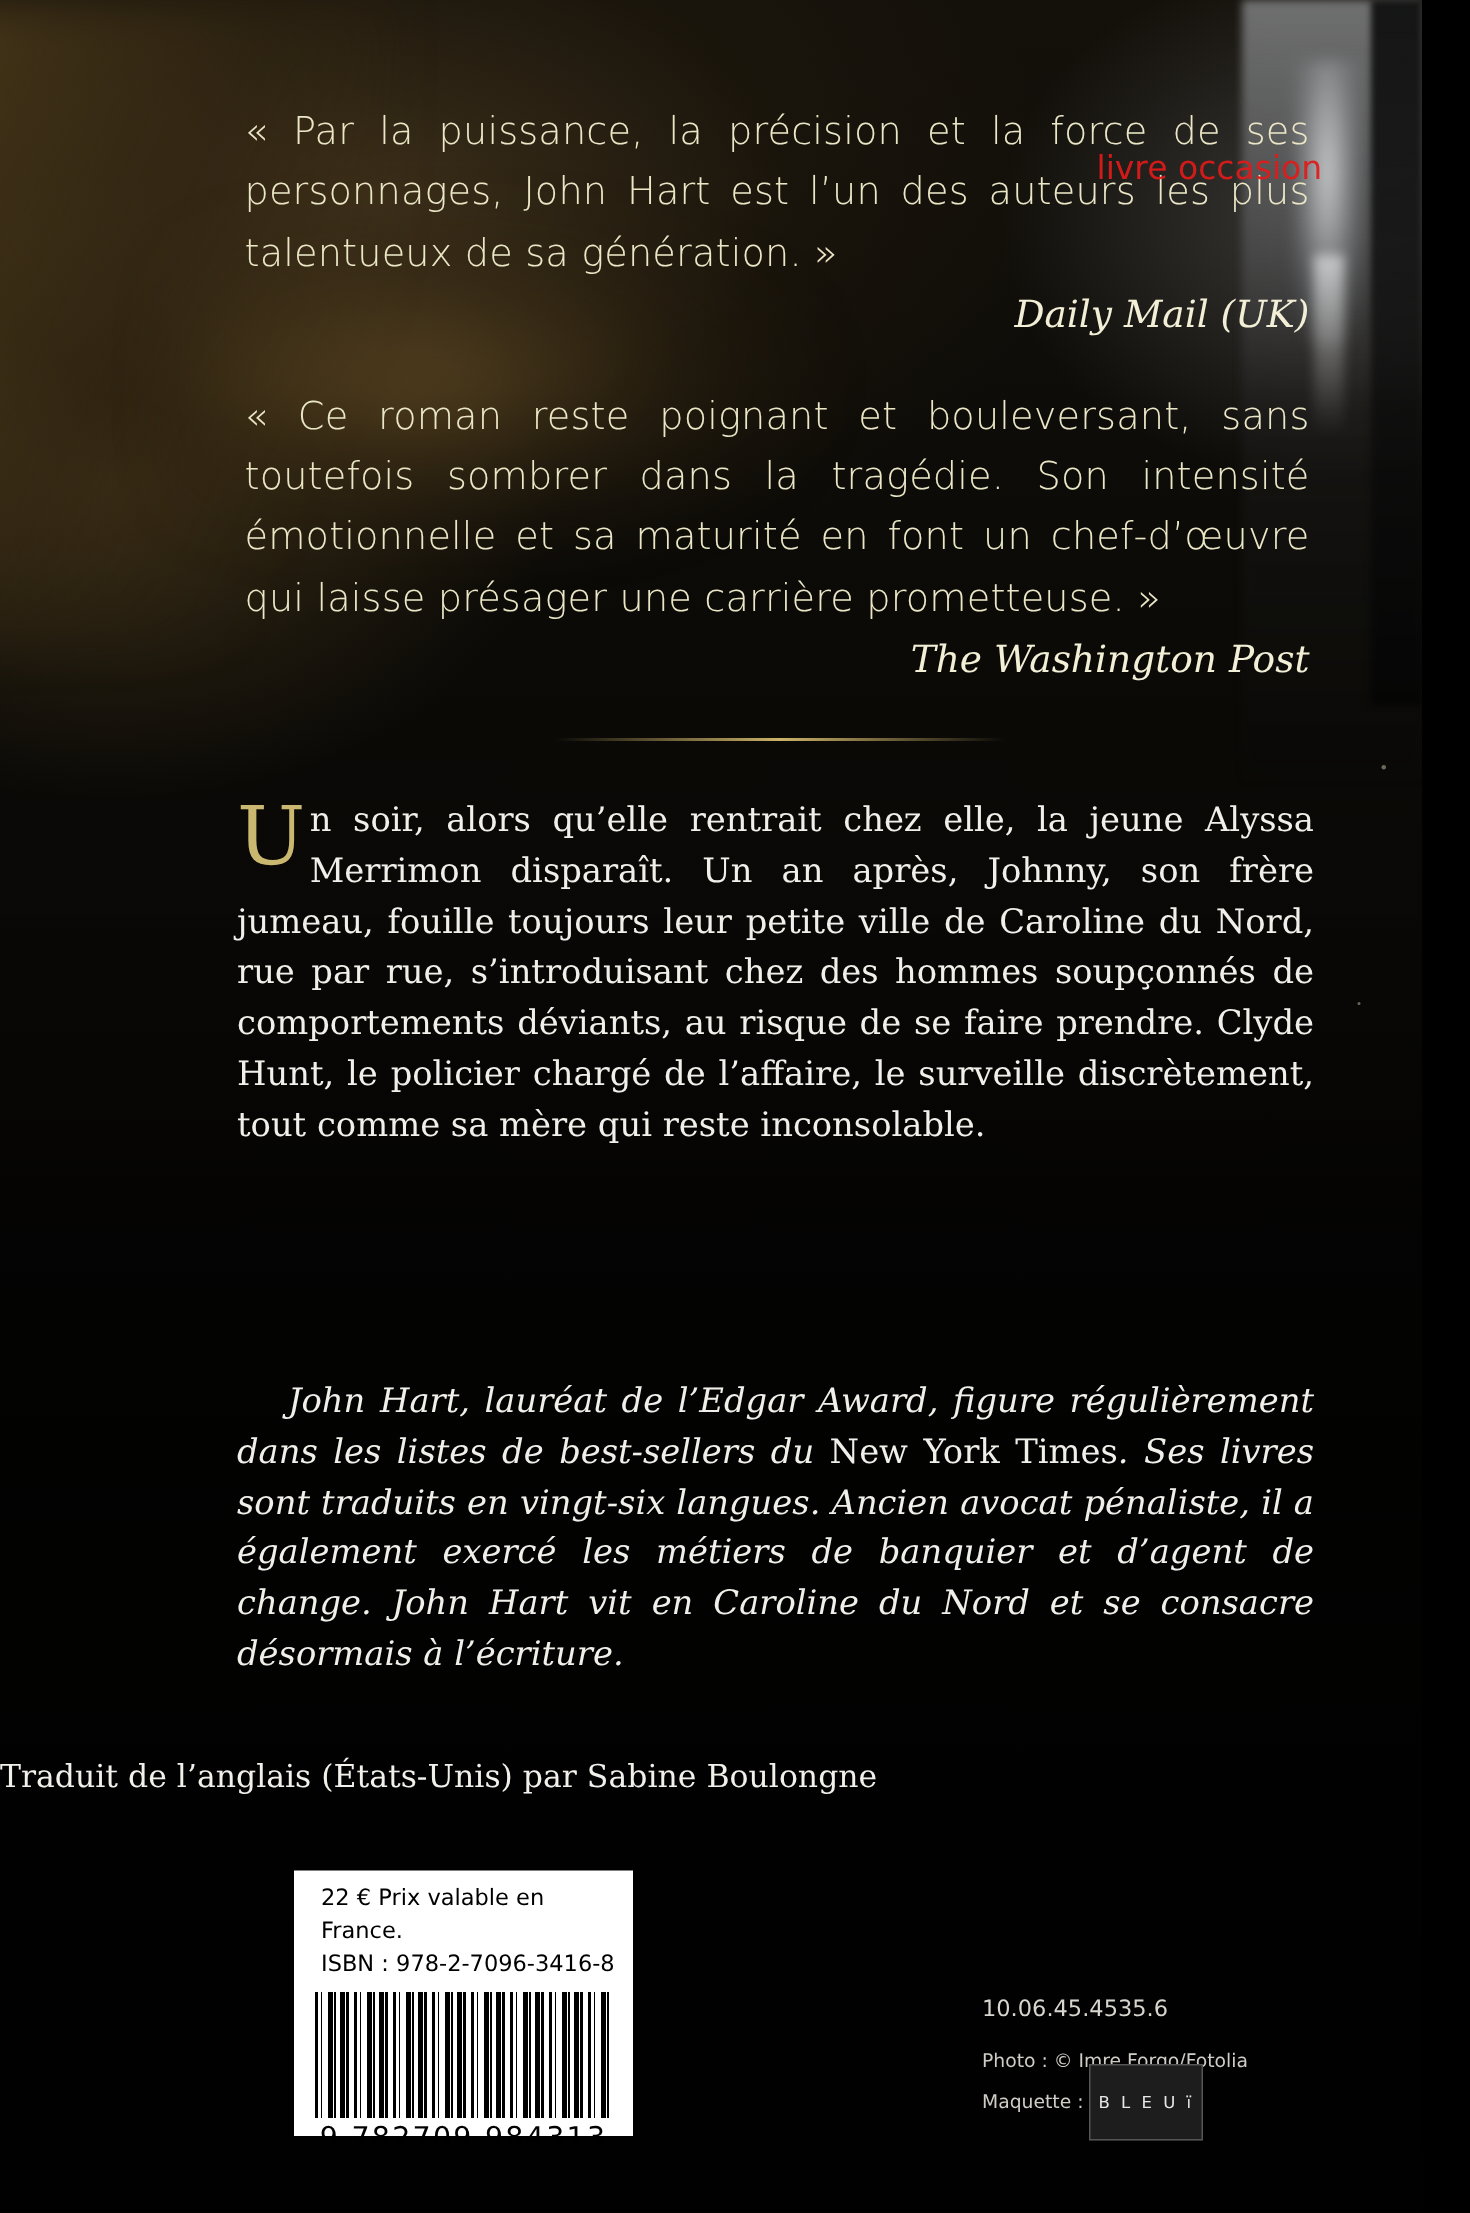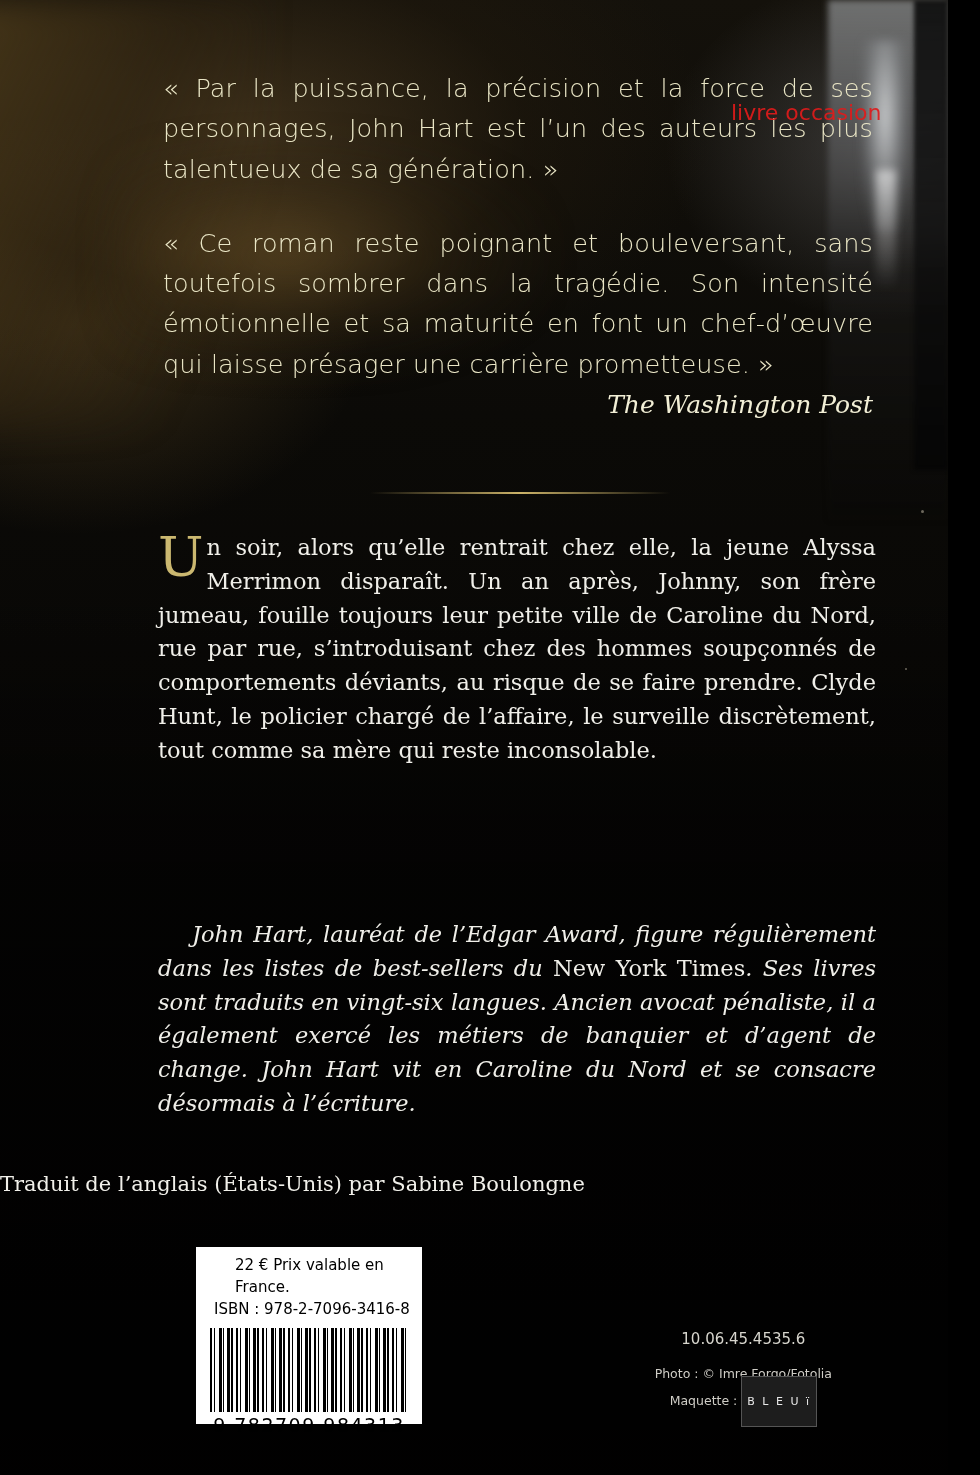--- a/index.html
+++ b/index.html
@@ -181,21 +181,20 @@
     height: 177px;
     background: #ffffff;
     padding: 0;
   }
   .barcode-price {
     font-family: "DejaVu Sans", sans-serif;
     font-size: 15px;
     color: #000;
     padding: 8px 0 0 18px;
     line-height: 1.45;
-    margin-left: 21px;
   }
   .barcode-isbn {
     font-family: "DejaVu Sans", sans-serif;
     font-size: 15px;
     color: #000;
     padding: 0 0 0 18px;
     line-height: 1.45;
   }
   .barcode-bars {
     margin: 8px 0 0 14px;
@@ -215,21 +214,21 @@
     letter-spacing: 1.5px;
     color: #000;
     text-align: center;
     padding-top: 2px;
   }
 
   .credits {
     position: absolute;
     right: 116px;
     top: 1330px;
-    text-align: center;
+    text-align: left;
     color: #cfcdc6;
     font-family: "DejaVu Sans", sans-serif;
   }
   .credit-code {
     font-size: 15px;
     color: #d7d5cd;
     margin-bottom: 18px;
   }
   .credit-photo {
     font-size: 12.5px;
@@ -273,20 +272,21 @@
   <div class="bg-right-streak"></div>
   <div class="bg-bottom-fade"></div>
   <div class="bg-speck" style="left:921px; top:510px;"></div>
   <div class="bg-speck" style="left:905px; top:668px; width:2px; height:2px;"></div>
 
   <div class="content">
 
     <div class="quotes">
       <div class="quote-block">
         <p class="quote-text">« Par la puissance, la précision et la force de ses personnages, John Hart est l’un des auteurs les plus talentueux de sa génération. »</p>
+        <div class="quote-source">Daily Mail (UK)</div>
       </div>
       <div class="quote-block">
         <p class="quote-text">« Ce roman reste poignant et bouleversant, sans toutefois sombrer dans la tragédie. Son intensité émotionnelle et sa maturité en font un chef-d’œuvre qui laisse présager une carrière prometteuse. »</p>
         <div class="quote-source">The Washington Post</div>
       </div>
     </div>
 
     <div class="divider"></div>
 
     <div class="blurb">

